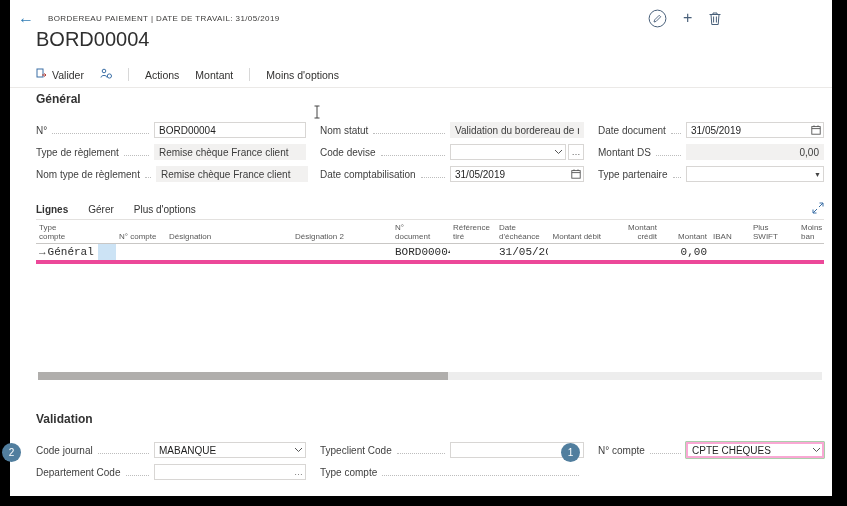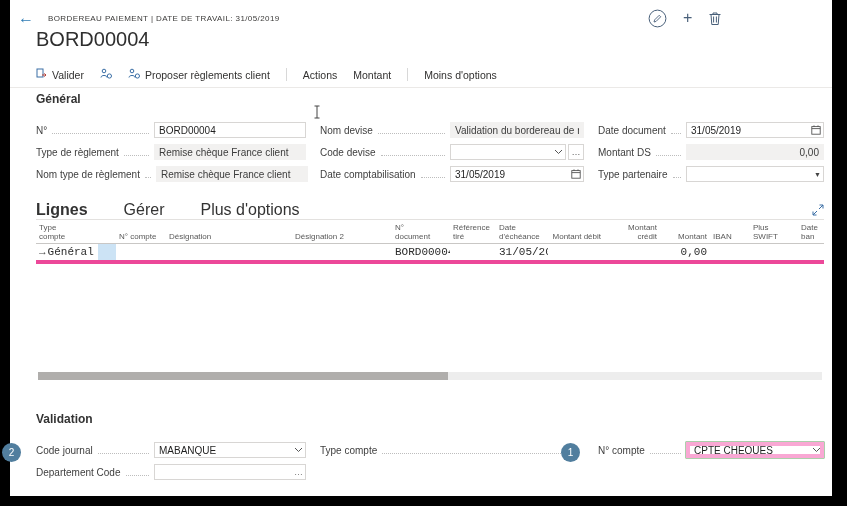--- a/index.html
+++ b/index.html
@@ -32,29 +32,29 @@
   .field label { flex:none; white-space:nowrap; }
   .leader { flex:1; min-width:6px; margin:0 5px; border-bottom:1px dotted #bdbdbd; height:0; transform:translateY(3px); }
   .control { flex:none; position:relative; display:flex; align-items:center; }
   .w1 .control, .control.w1 { width:152px; }
   .w2 .control, .control.w2 { width:134px; }
   .w3 .control, .control.w3 { width:138px; }
   .control input { width:100%; height:16px; border:1px solid #d8d6d4; background:#fff; font-size:10px; padding:0 4px;
                    color:#1f1f1f; font-family:inherit; outline:none; }
   .control.gray input { background:#f2f1f0; border-color:#f2f1f0; color:#3c3c3c; }
   .control.num input { text-align:right; }
-  .control.focused input { border:4px solid #f9a8d4; box-shadow:0 0 0 0.5px #58a058; }
+  .control.focused input { border:2px solid #f9a8d4; box-shadow:0 0 0 0.5px #58a058; }
   .in-icon { position:absolute; right:3px; top:50%; transform:translateY(-50%); display:flex; align-items:center; cursor:pointer; }
   .assist { flex:none; width:16px; height:16px; margin-left:2px; border:1px solid #d8d6d4; display:flex; align-items:center;
             justify-content:center; font-size:9px; color:#555; cursor:pointer; background:#fff; }
   .sel-arrow { font-size:7px; color:#444; }
   .ellipsis-inside { font-size:9px; color:#777; }
 
   
-  .tabbar { display:flex; align-items:center; gap:36px; height:20px; font-size:16px; color:#333;
+  .tabbar { display:flex; align-items:center; gap:20px; height:20px; font-size:10px; color:#333;
             border-bottom:1px solid #e3e1df; position:relative; }
   .tab-active { font-weight:700; }
   .tab { cursor:pointer; white-space:nowrap; }
   .expand-btn { position:absolute; right:0; top:2px; cursor:pointer; }
 
   table.lines-table { width:100%; border-collapse:collapse; table-layout:fixed; margin-top:2px; }
   .lines-table th { font-size:8px; font-weight:400; color:#595959; text-align:left; vertical-align:bottom;
                     padding:1px 3px 2px 3px; line-height:1.15; border-bottom:1px solid #c9c7c5; overflow:hidden; }
   .lines-table th.num, .lines-table td.num { text-align:right; }
   .lines-table td { font-size:11px; color:#2b2b2b; padding:2px 3px; height:14px; border-bottom:4px solid #ec4899;
@@ -110,30 +110,20 @@
     </span>
     <span class="ab-item">
       <span>
         <svg width="12" height="11" viewBox="0 0 12 11">
             <circle cx="4" cy="3" r="1.8" fill="none" stroke="#3a6ea5" stroke-width="1"></circle>
             <path d="M1 9.5 C1 6.8 7 6.8 7 9.5" fill="none" stroke="#3a6ea5" stroke-width="1"></path>
             <circle cx="9.4" cy="8" r="2.1" fill="none" stroke="#3a6ea5" stroke-width="1"></circle>
           </svg>
       </span>
     </span>
-    <span class="ab-item">
-      <span>
-        <svg width="12" height="11" viewBox="0 0 12 11">
-            <circle cx="4" cy="3" r="1.8" fill="none" stroke="#3a6ea5" stroke-width="1"></circle>
-            <path d="M1 9.5 C1 6.8 7 6.8 7 9.5" fill="none" stroke="#3a6ea5" stroke-width="1"></path>
-            <circle cx="9.4" cy="8" r="2.1" fill="none" stroke="#3a6ea5" stroke-width="1"></circle>
-          </svg>
-      </span>
-      <span>Proposer règlements client</span>
-    </span>
     <span class="ab-divider"></span>
     <span class="ab-item">Actions</span>
     <span class="ab-item">Montant</span>
     <span class="ab-divider"></span>
     <span class="ab-item">Moins d'options</span>
   </div>
 
   <div class="section" style="top:92px;">
     <div class="section-title">Général</div>
     <div class="fields-grid">
@@ -157,21 +147,21 @@
           <label>Nom type de règlement</label>
           <span class="leader"></span>
           <div class="control gray">
             <input readonly="" value="Remise chèque France client" style="">
           </div>
         </div>
       </div>
 
       <div class="w2">
         <div class="field">
-          <label>Nom devise</label>
+          <label>Nom statut</label>
           <span class="leader"></span>
           <div class="control gray">
             <input readonly="" value="Validation du bordereau de remise de..." style="">
           </div>
         </div>
         <div class="field">
           <label>Code devise</label>
           <span class="leader"></span>
           <div class="control pad-r" style="width:116px;">
             <input value="" style="">
@@ -271,21 +261,21 @@
           <th>Désignation</th>
           <th>Désignation 2</th>
           <th><span style="display:inline-block;width:44px;">N° document</span></th>
           <th><span style="display:inline-block;width:40px;">Référence tiré</span></th>
           <th><span style="display:inline-block;width:44px;">Date d'échéance</span></th>
           <th class="num">Montant débit</th>
           <th class="num">Montant crédit</th>
           <th class="num">Montant</th>
           <th>IBAN</th>
           <th>Plus SWIFT</th>
-          <th><span style="display:inline-block;width:24px;">Date ban</span></th>
+          <th><span style="display:inline-block;width:24px;">Moins ban</span></th>
         </tr>
       </thead>
       <tbody>
         <tr>
           <td><span class="row-arrow">→</span><span>Général</span></td>
           <td class="cell-selected"></td>
           <td></td>
           <td></td>
           <td></td>
           <td>BORD00004</td>
@@ -328,20 +318,27 @@
           <span class="leader"></span>
           <div class="control pad-r">
             <input value="" style="">
             <span class="in-icon ellipsis-inside">…</span>
           </div>
         </div>
       </div>
 
       <div class="w2">
         <div class="field">
+          <label>Typeclient Code</label>
+          <span class="leader"></span>
+          <div class="control">
+            <input value="" style="">
+          </div>
+        </div>
+        <div class="field">
           <label>Type compte</label>
           <span class="leader"></span>
         </div>
       </div>
 
       <div class="w3">
         <div class="field">
           <label>N° compte</label>
           <span class="leader"></span>
           <div class="control pad-r focused">

